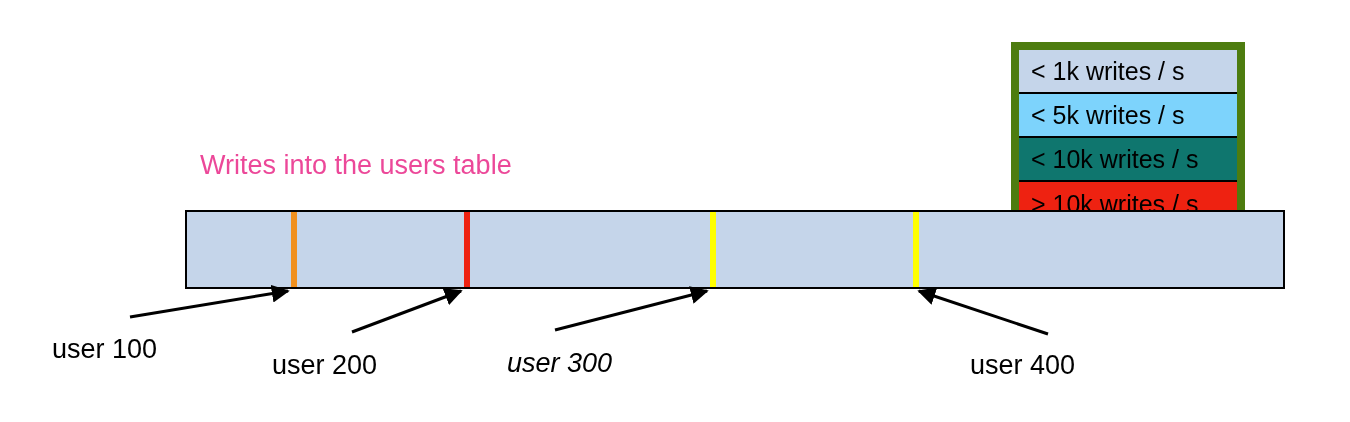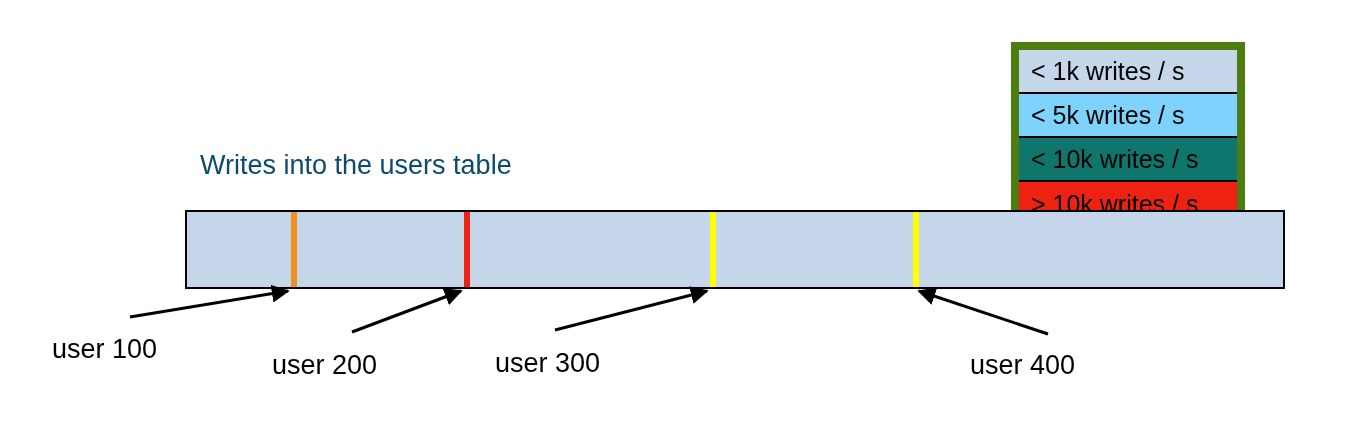--- a/index.html
+++ b/index.html
@@ -66,21 +66,21 @@
     width: 6px;
     height: 100%;
   }
 
   
   .chart-title {
     position: absolute;
     left: 200px;
     top: 150px;
     font-size: 27px;
-    color: #0c4a6e;
+    color: #ec4899;
     white-space: nowrap;
   }
 
   
   .callout-label {
     position: absolute;
     font-size: 27px;
     color: #000000;
     white-space: nowrap;
   }
@@ -131,16 +131,16 @@
       </marker>
     </defs>
     <line x1="130" y1="317" x2="288" y2="291" stroke="#000000" stroke-width="3" marker-end="url(#ah)"></line>
     <line x1="352" y1="332" x2="461" y2="291" stroke="#000000" stroke-width="3" marker-end="url(#ah)"></line>
     <line x1="555" y1="330" x2="707" y2="291" stroke="#000000" stroke-width="3" marker-end="url(#ah)"></line>
     <line x1="1048" y1="334" x2="919" y2="291" stroke="#000000" stroke-width="3" marker-end="url(#ah)"></line>
   </svg>
 
   <div class="callout-label" style="left:52px; top:334px;">user 100</div>
   <div class="callout-label" style="left:272px; top:350px;">user 200</div>
-  <div class="callout-label" style="left:495px; top:348px;">user 300</div>
+  <div class="callout-label" style="left:507px; top:348px;font-style:italic;">user 300</div>
   <div class="callout-label" style="left:970px; top:350px;">user 400</div>
 
 </div>
 
 </body></html>

